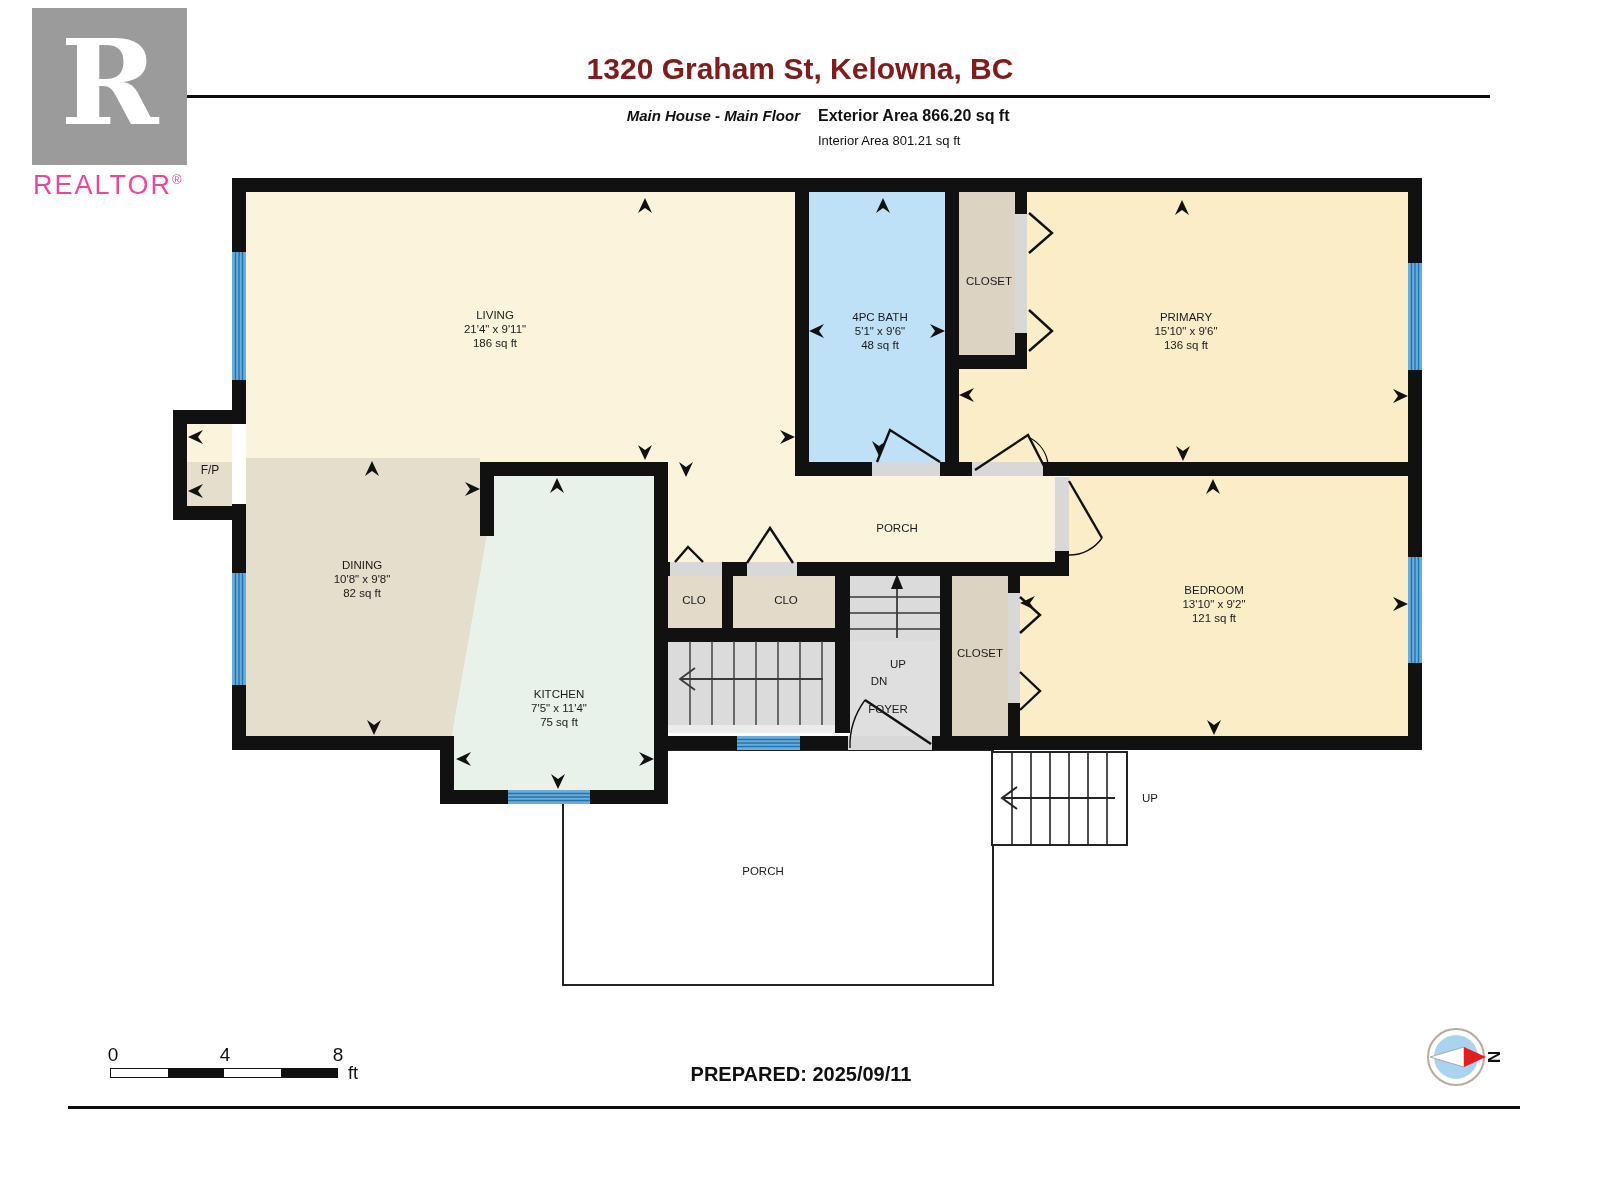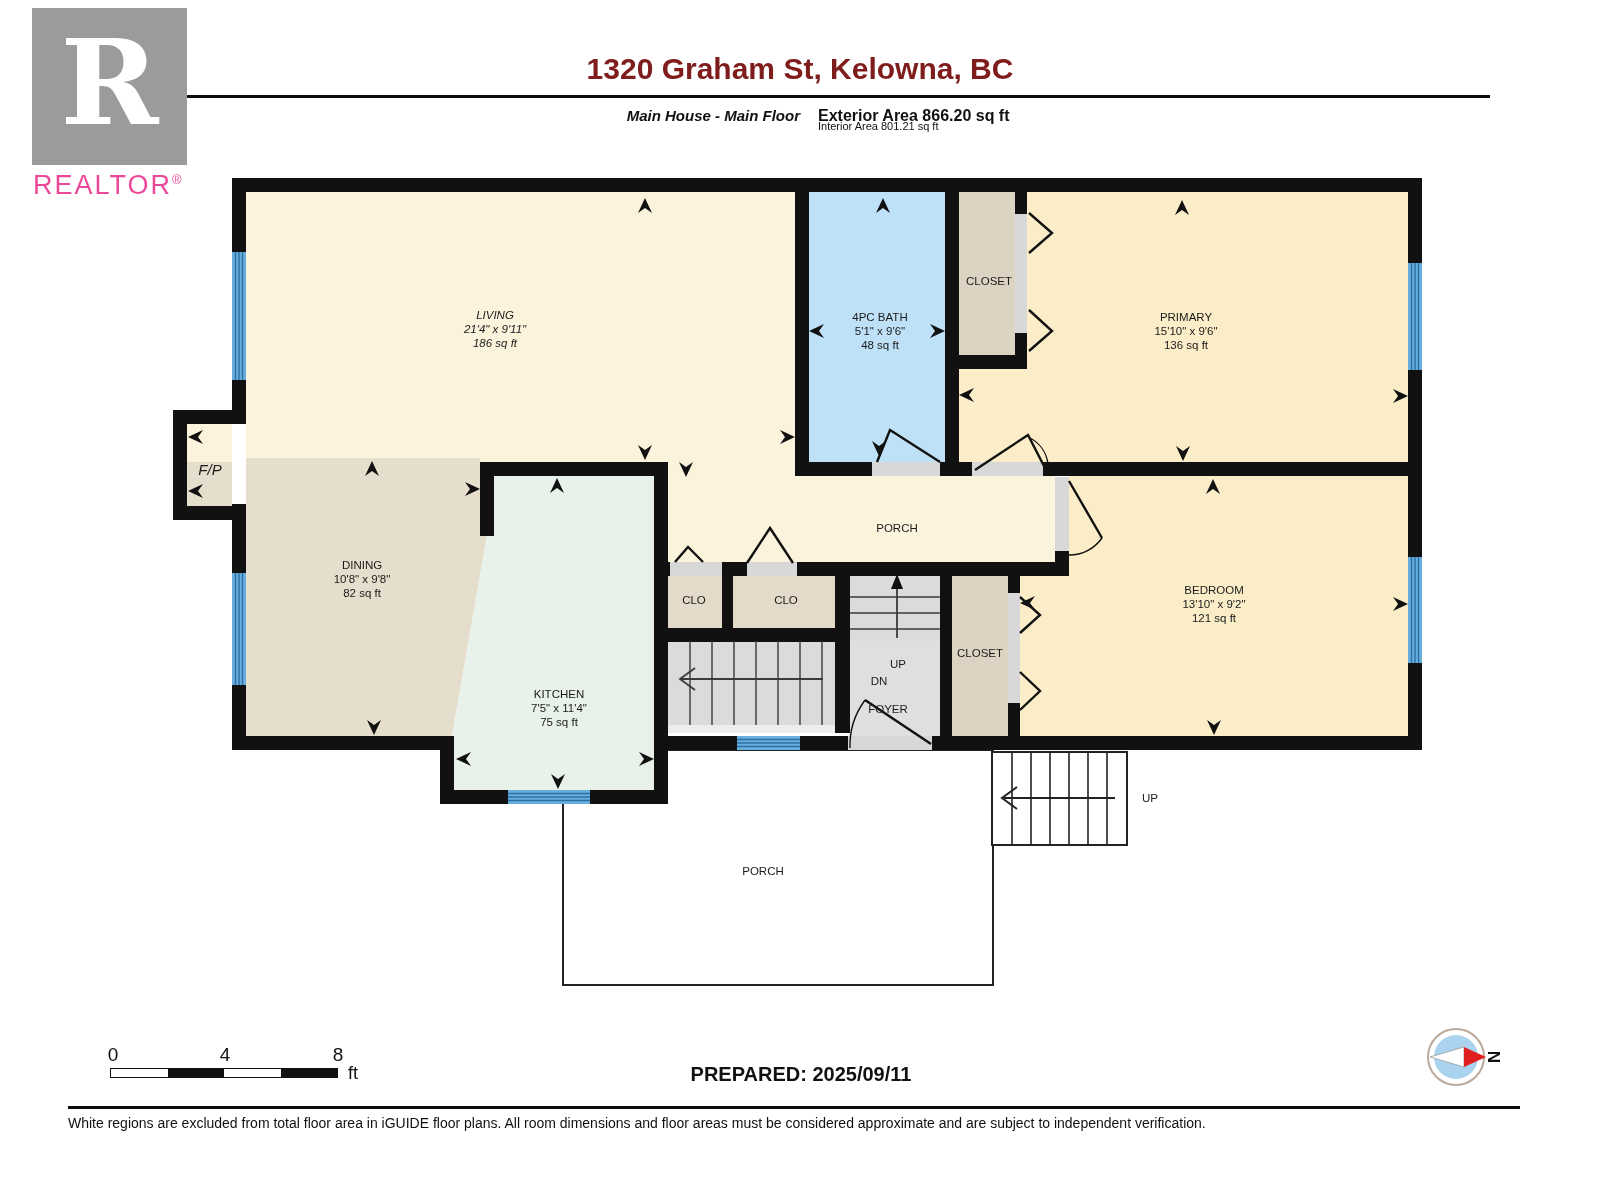--- a/index.html
+++ b/index.html
@@ -12,26 +12,26 @@
           transform:translateY(-4px);}
   .logo-word{position:absolute;left:33px;top:170px;font-size:27px;letter-spacing:2px;color:#ec4899;
              font-family:"Liberation Sans",sans-serif;}
   .logo-word sup{font-size:13px;}
   .title{position:absolute;left:0;top:52px;width:1600px;text-align:center;
          font-size:30px;font-weight:bold;color:#7f1d1d;}
   .title-rule{position:absolute;left:78px;top:95px;width:1412px;height:3px;background:#0d0d0d;}
   .floor-label{position:absolute;left:500px;top:107px;width:300px;text-align:right;
                font-size:15px;font-weight:bold;font-style:italic;}
   .area-ext{position:absolute;left:818px;top:107px;font-size:16px;font-weight:bold;}
-  .area-int{position:absolute;left:818px;top:120px;font-size:11px;}
+  .area-int{position:absolute;left:818px;top:133px;font-size:13px;}
   
   .lbl{position:absolute;transform:translate(-50%,-50%);text-align:center;
        font-size:11.5px;line-height:14px;color:#1b1b1b;white-space:nowrap;}
   .lbl span{display:block;}
-  .lbl-sm{font-size:15px;font-style:italic;}
+  .lbl-sm{font-size:12px;}
   
   .scale-bar{position:absolute;left:110px;top:1068px;width:228px;height:10px;
              border:1.5px solid #111;display:flex;box-sizing:border-box;}
   .scale-bar .seg{flex:1 1 0;height:100%;}
   .seg-w{background:#ffffff;} .seg-b{background:#111111;}
   .tick{position:absolute;transform:translate(-50%,-50%);font-size:19px;color:#111;}
   .ft-unit{position:absolute;left:348px;top:1063px;font-size:18px;}
   .prepared{position:absolute;left:650px;top:1063px;width:302px;text-align:center;
             font-size:20px;font-weight:bold;}
   .compass-n{position:absolute;left:1493px;top:1057px;transform:translate(-50%,-50%) rotate(90deg);
@@ -249,21 +249,21 @@
     </g>
 
     <g>
       <circle cx="1456" cy="1057" r="28" fill="#ffffff" stroke="#BCA99A" stroke-width="2"></circle>
       <circle cx="1456" cy="1057" r="22" fill="#A9D3EE"></circle>
       <polygon points="1430,1057 1464,1047 1464,1067" fill="#ffffff" stroke="#9a9a9a" stroke-width="0.8"></polygon>
       <polygon points="1464,1047 1486,1057 1464,1067" fill="#E02020"></polygon>
     </g>
   </svg>
 
-  <div class="lbl" style="left:495px;top:329px;font-style:italic;">
+  <div class="lbl" style="left:495px;top:329px;">
     <span>LIVING</span>
     <span>21'4" x 9'11"</span>
     <span>186 sq ft</span>
   </div>
   <div class="lbl" style="left:880px;top:331px;">
     <span>4PC BATH</span>
     <span>5'1" x 9'6"</span>
     <span>48 sq ft</span>
   </div>
   <div class="lbl" style="left:989px;top:281px;">CLOSET</div>
@@ -304,15 +304,14 @@
   <div class="scale-bar">
     <div class="seg seg-w"></div>
     <div class="seg seg-b"></div>
     <div class="seg seg-w"></div>
     <div class="seg seg-b"></div>
   </div>
   <div class="ft-unit">ft</div>
   <div class="prepared">PREPARED: 2025/09/11</div>
   <div class="compass-n">N</div>
   <div class="footer-rule"></div>
-  <div class="disclaimer">White regions are excluded from total floor area in iGUIDE floor plans. All room dimensions and floor areas must be considered approximate and are subject to independent verification.</div>
 
 </div>
 
 </body></html>

